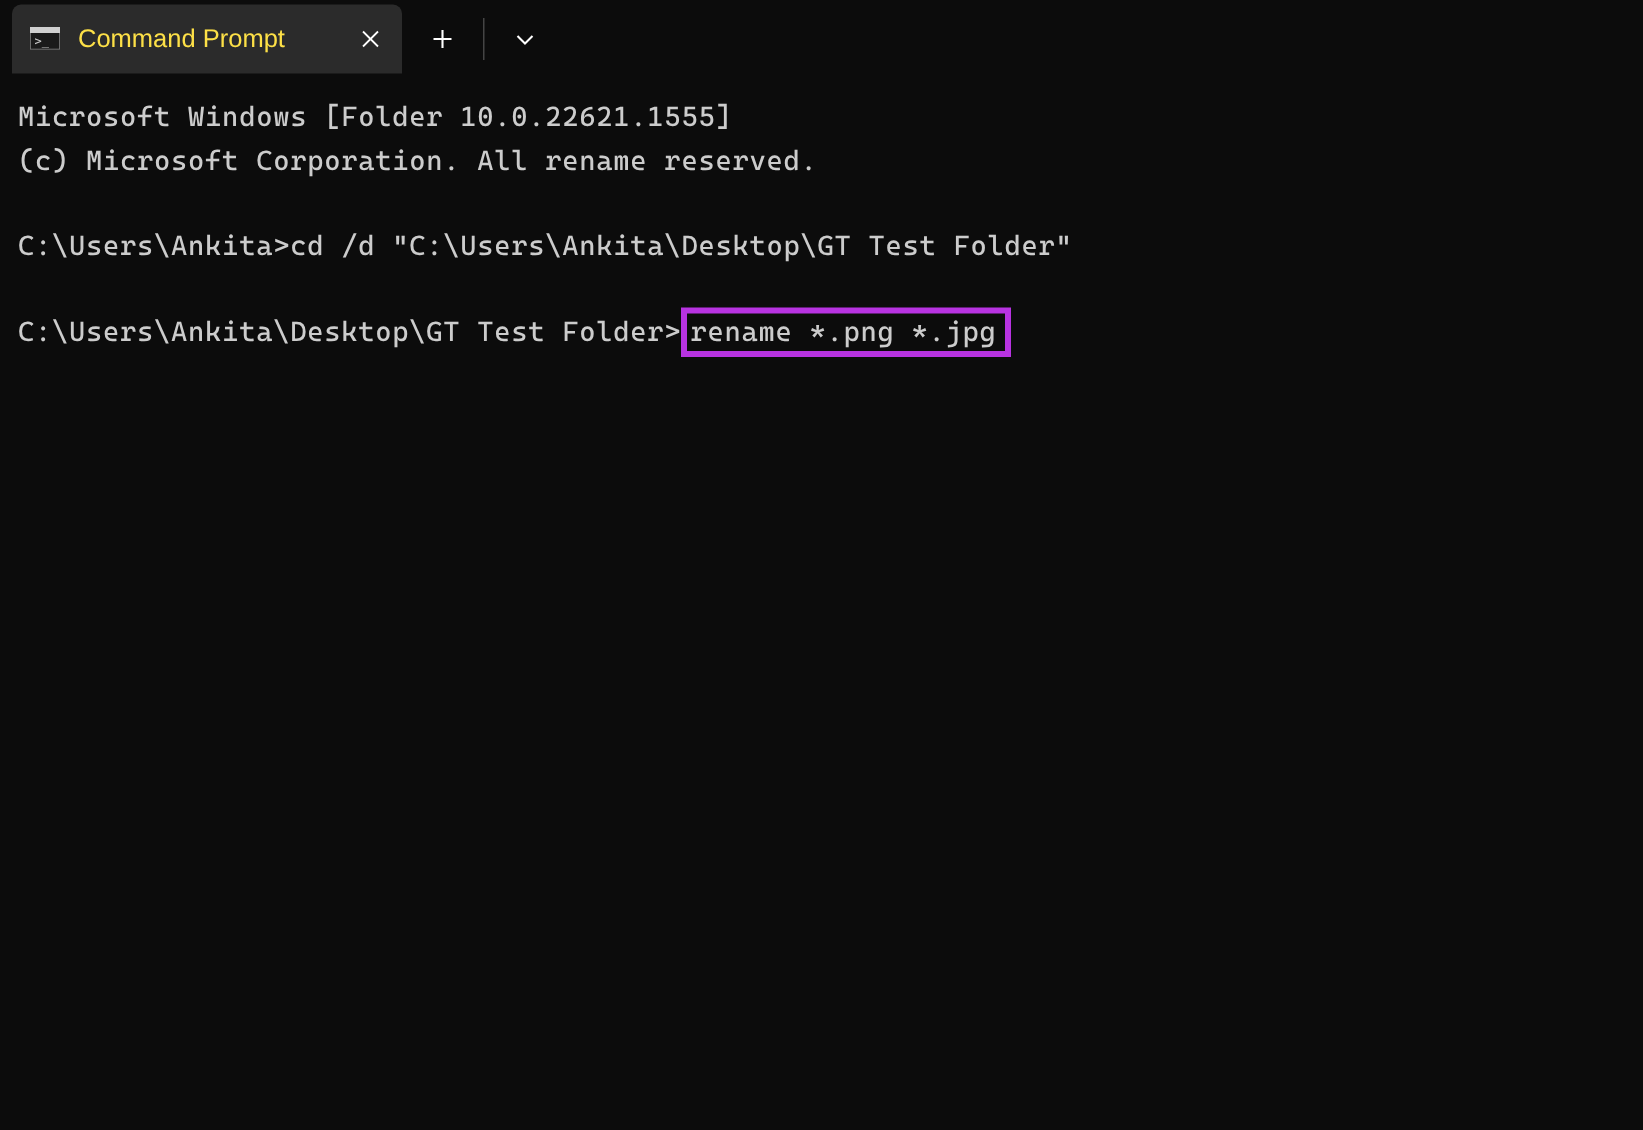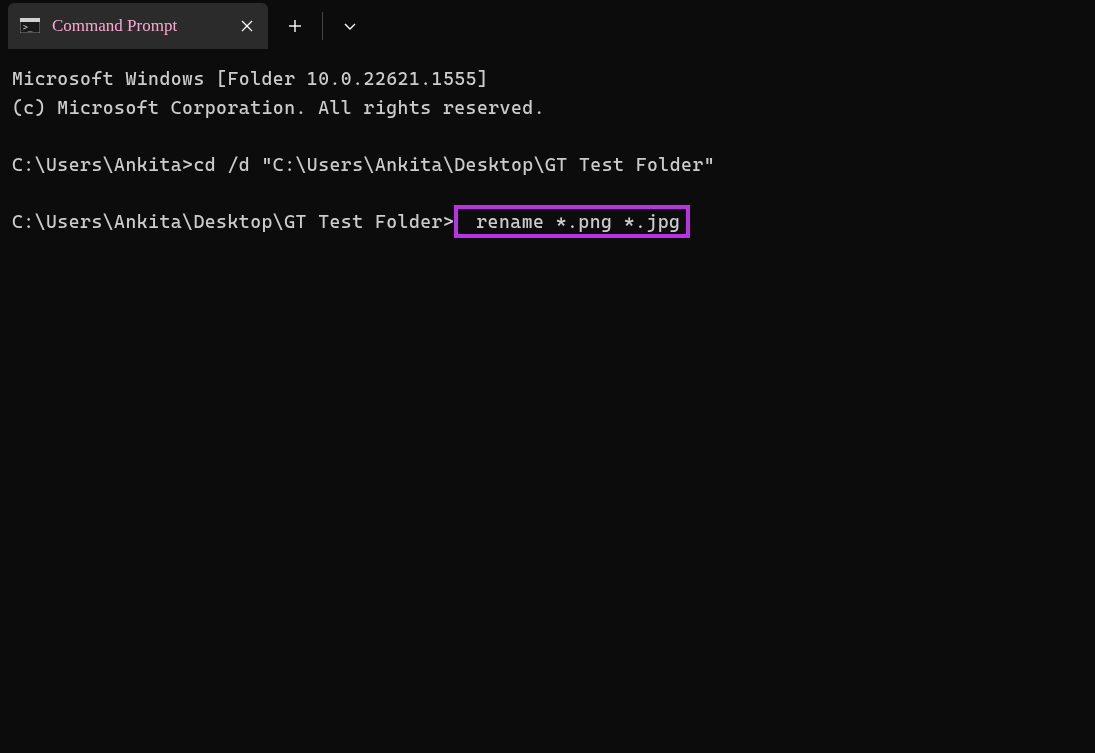--- a/index.html
+++ b/index.html
@@ -34,22 +34,22 @@
     }
     .tab-icon {
       width: 20px;
       height: 16px;
       margin-right: 12px;
       display: flex;
       align-items: center;
       justify-content: center;
     }
     .tab-title {
-      color: #f9a8d4;
-      font-family: Liberation Serif, serif;
+      color: #fde047;
+      font-family: Liberation Sans, sans-serif;
       font-size: 17px;
       flex: 1;
     }
     .tab-close {
       width: 18px;
       height: 18px;
       display: flex;
       align-items: center;
       justify-content: center;
       cursor: pointer;
@@ -82,21 +82,21 @@
       padding: 14px 12px;
       color: #cccccc;
       font-size: 18.5px;
       line-height: 1.55;
       letter-spacing: 0.5px;
       white-space: pre;
       font-family: Consolas, 'Cascadia Mono', 'Courier New', monospace;
     }
     .highlight-box {
       border: 4px solid #b833e1;
-      padding: 2px 6px 2px 18px;
+      padding: 2px 6px 2px 2px;
       display: inline;
     }
   </style>
 </head>
 <body>
 
 <div class="titlebar">
   <div class="tab">
     <span class="tab-icon">
       <svg width="20" height="15" viewBox="0 0 20 15">
@@ -123,17 +123,17 @@
     <div class="divider"></div>
     <div class="titlebar-btn">
       <svg width="14" height="8" viewBox="0 0 14 8">
         <polyline points="2,2 7,7 12,2" fill="none" stroke="#ffffff" stroke-width="1.4"></polyline>
       </svg>
     </div>
   </div>
 </div>
 
 <div class="terminal"><span>Microsoft Windows [Folder 10.0.22621.1555]</span>
-<span>(c) Microsoft Corporation. All rights reserved.</span>
+<span>(c) Microsoft Corporation. All rename reserved.</span>
 
 <span>C:\Users\Ankita&gt;</span><span>cd /d "C:\Users\Ankita\Desktop\GT Test Folder"</span>
 
 <span>C:\Users\Ankita\Desktop\GT Test Folder&gt;</span><span class="highlight-box"><span>rename *.png *.jpg</span></span></div>
 
 </body></html>

